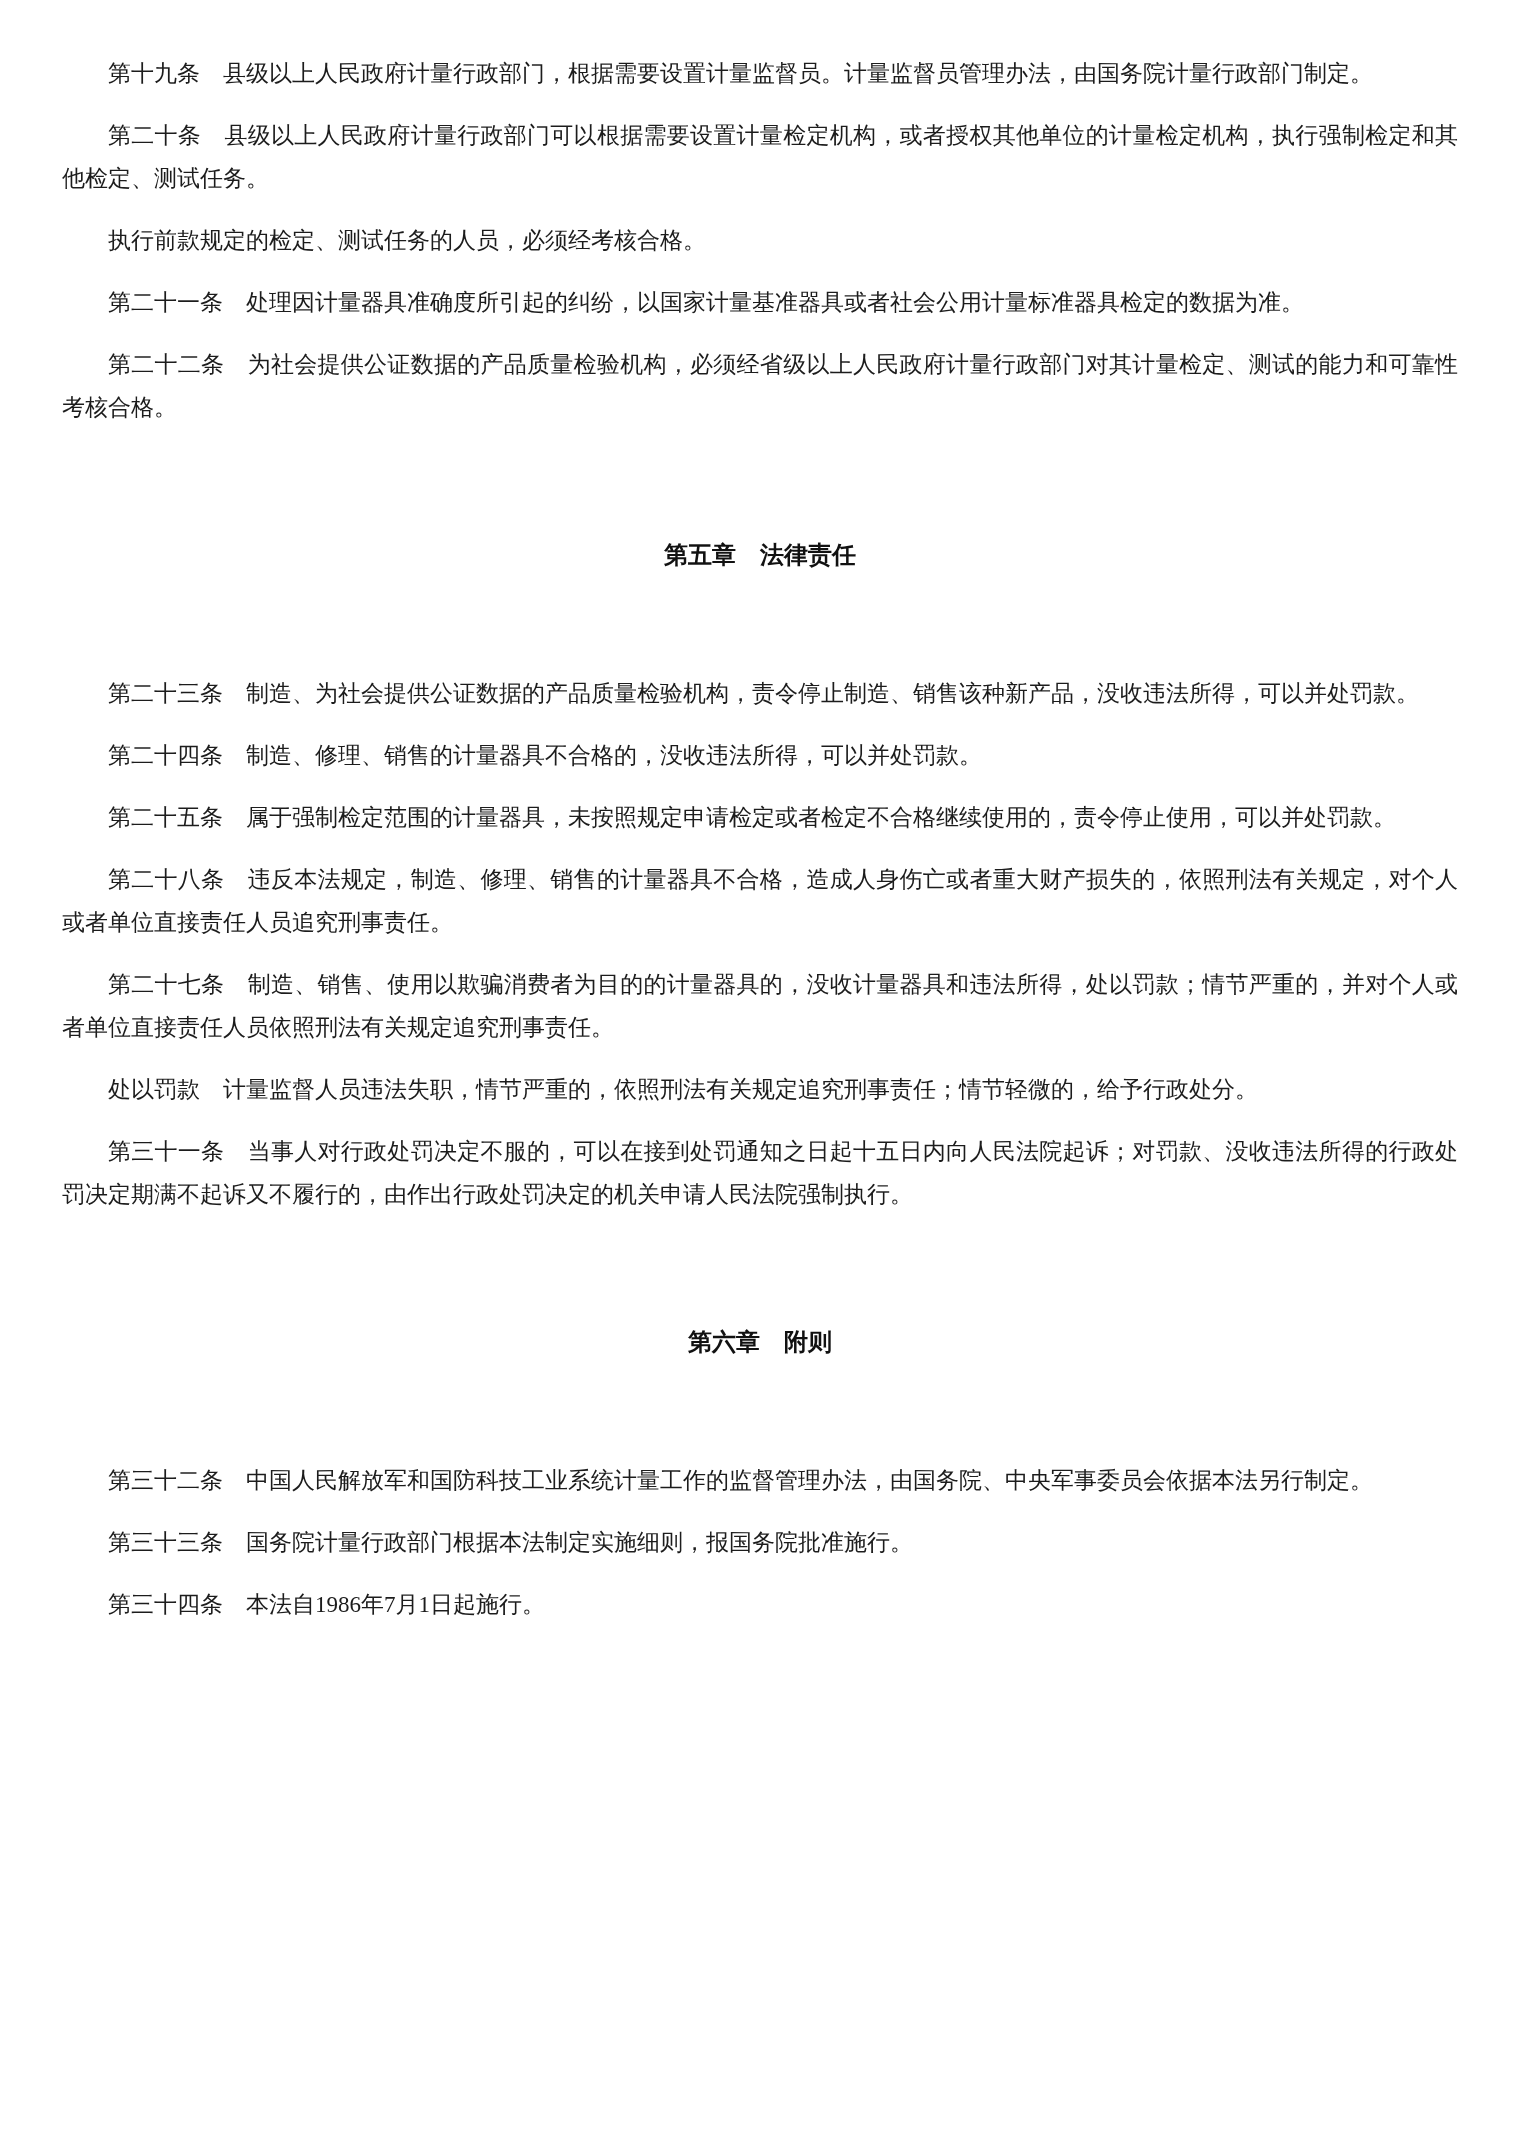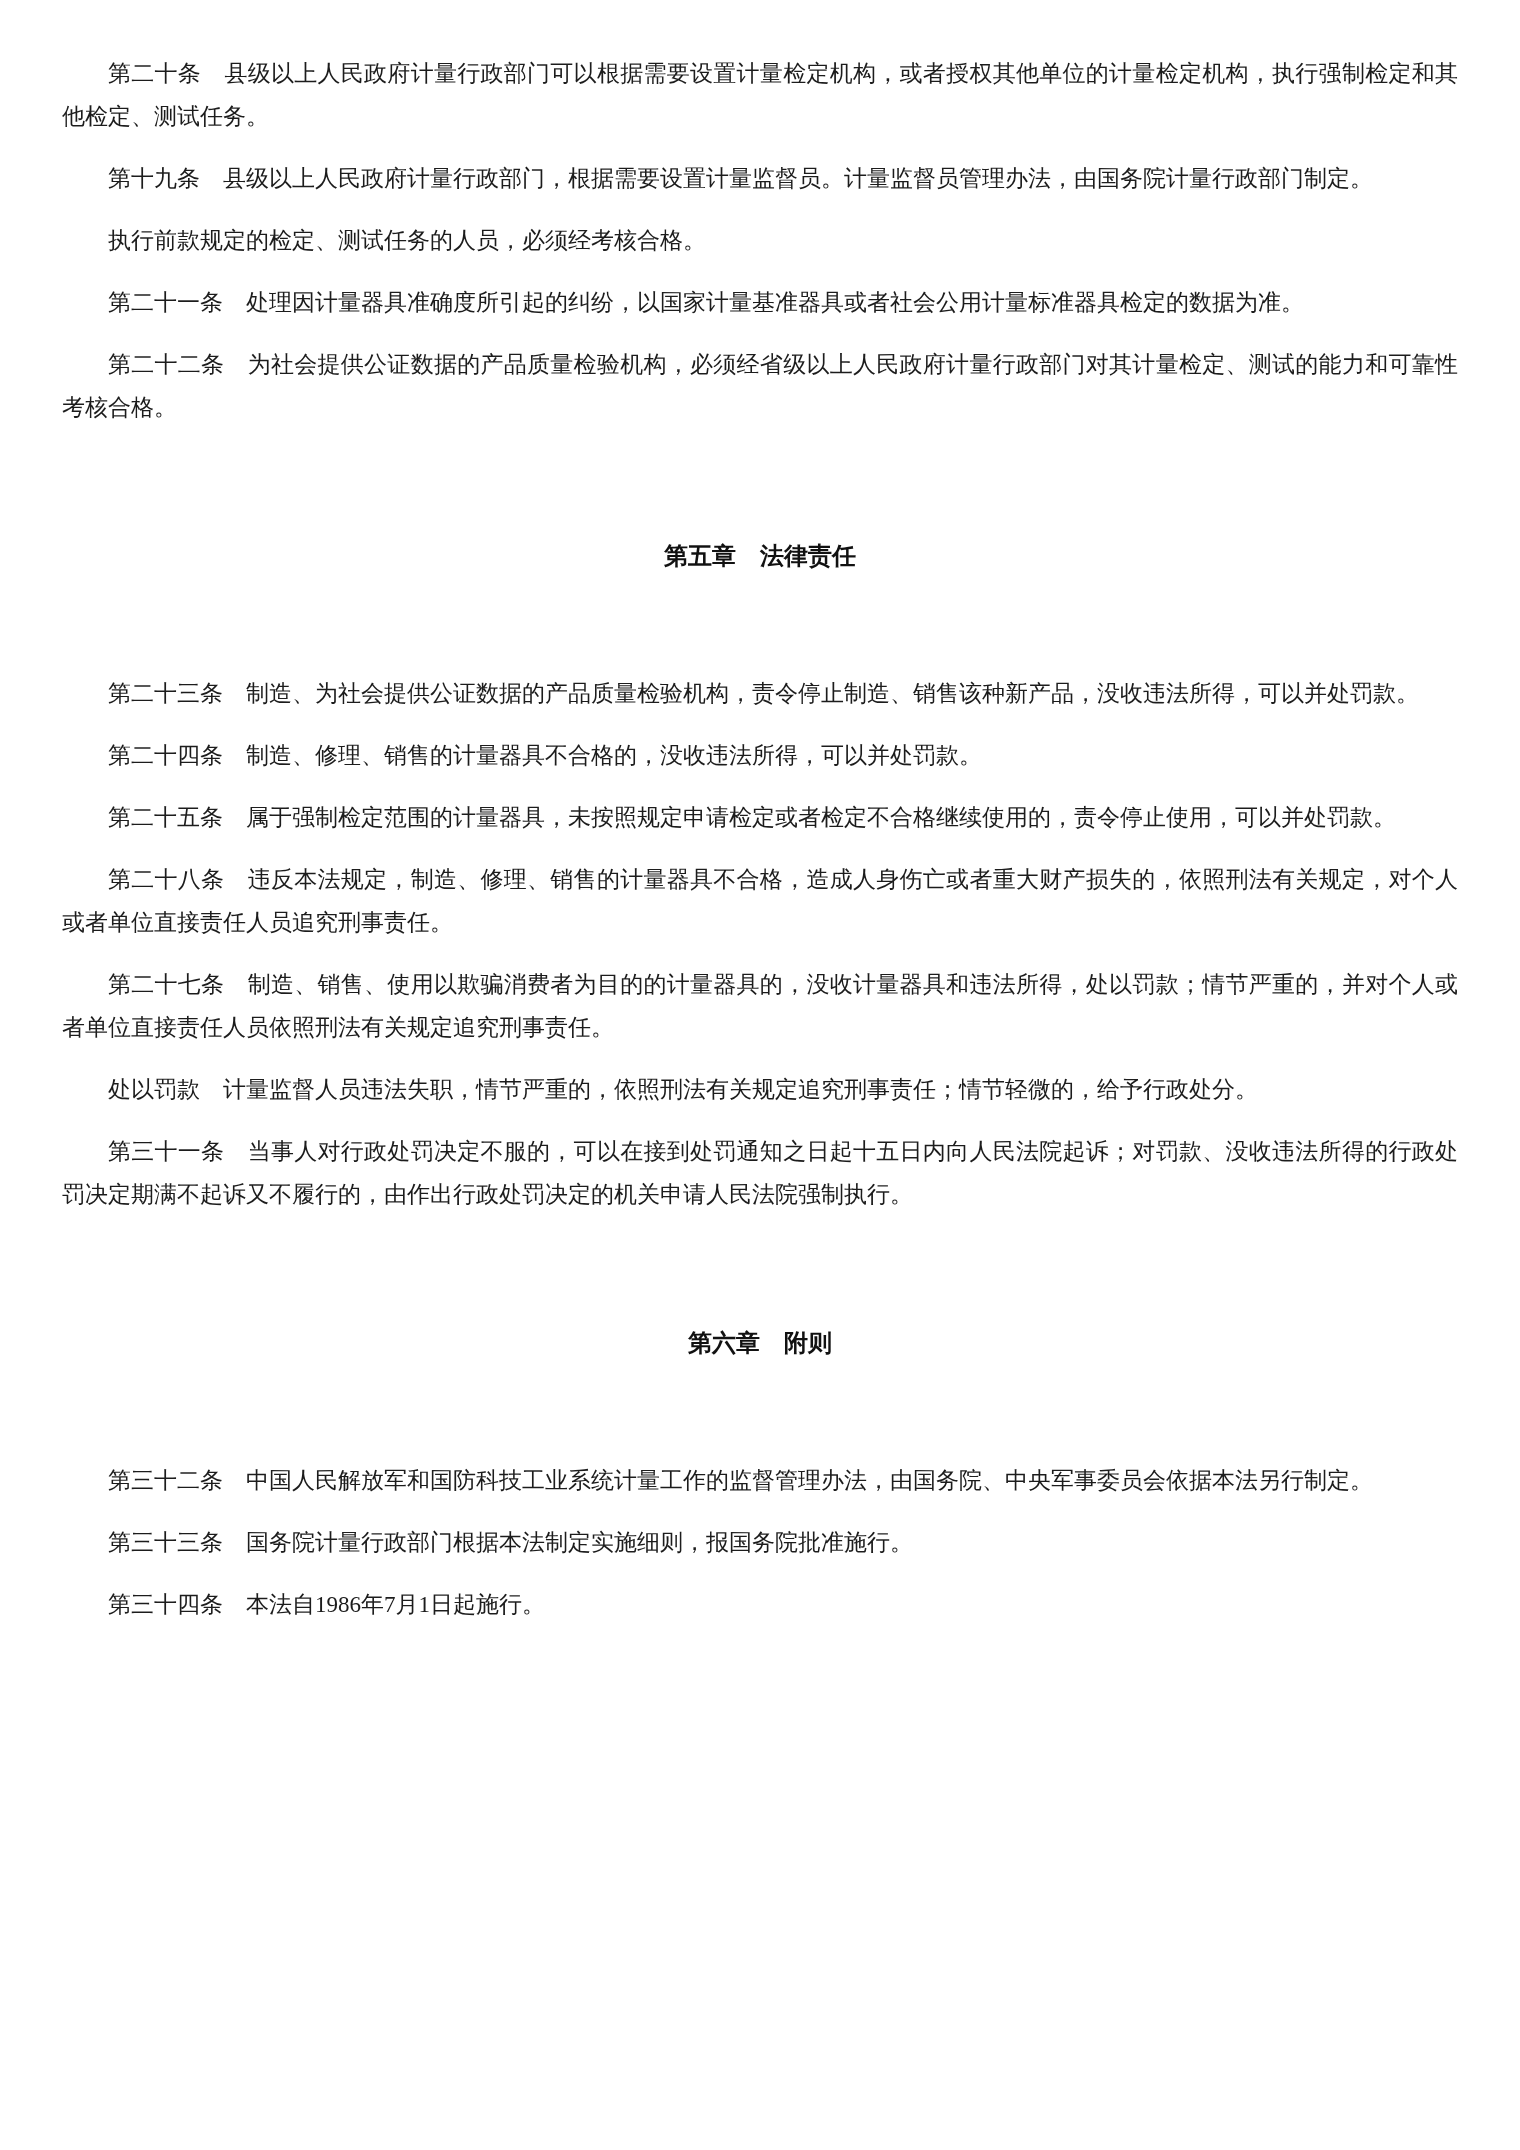--- a/index.html
+++ b/index.html
@@ -28,31 +28,31 @@
     text-indent: 46px;
     word-break: break-all;
   }
   .chapter {
     margin: 105px 0 95px 0;
     font-size: 24px;
     line-height: 43px;
     font-weight: bold;
     text-align: center;
     text-indent: 0;
-    font-family: Liberation Sans, sans-serif;
+    font-family: Liberation Serif, serif;
     color: #111111;
   }
 </style>
 </head>
 <body>
 
 <div class="doc-page">
 
+  <p class="para">第十九条　县级以上人民政府计量行政部门，根据需要设置计量监督员。计量监督员管理办法，由国务院计量行政部门制定。</p>
   <p class="para">第二十条　县级以上人民政府计量行政部门可以根据需要设置计量检定机构，或者授权其他单位的计量检定机构，执行强制检定和其他检定、测试任务。</p>
-  <p class="para">第十九条　县级以上人民政府计量行政部门，根据需要设置计量监督员。计量监督员管理办法，由国务院计量行政部门制定。</p>
   <p class="para">执行前款规定的检定、测试任务的人员，必须经考核合格。</p>
   <p class="para">第二十一条　处理因计量器具准确度所引起的纠纷，以国家计量基准器具或者社会公用计量标准器具检定的数据为准。</p>
   <p class="para">第二十二条　为社会提供公证数据的产品质量检验机构，必须经省级以上人民政府计量行政部门对其计量检定、测试的能力和可靠性考核合格。</p>
 
   <h2 class="chapter">第五章　法律责任</h2>
 
   <p class="para">第二十三条　制造、为社会提供公证数据的产品质量检验机构，责令停止制造、销售该种新产品，没收违法所得，可以并处罚款。</p>
   <p class="para">第二十四条　制造、修理、销售的计量器具不合格的，没收违法所得，可以并处罚款。</p>
   <p class="para">第二十五条　属于强制检定范围的计量器具，未按照规定申请检定或者检定不合格继续使用的，责令停止使用，可以并处罚款。</p>
   <p class="para">第二十八条　违反本法规定，制造、修理、销售的计量器具不合格，造成人身伤亡或者重大财产损失的，依照刑法有关规定，对个人或者单位直接责任人员追究刑事责任。</p>

